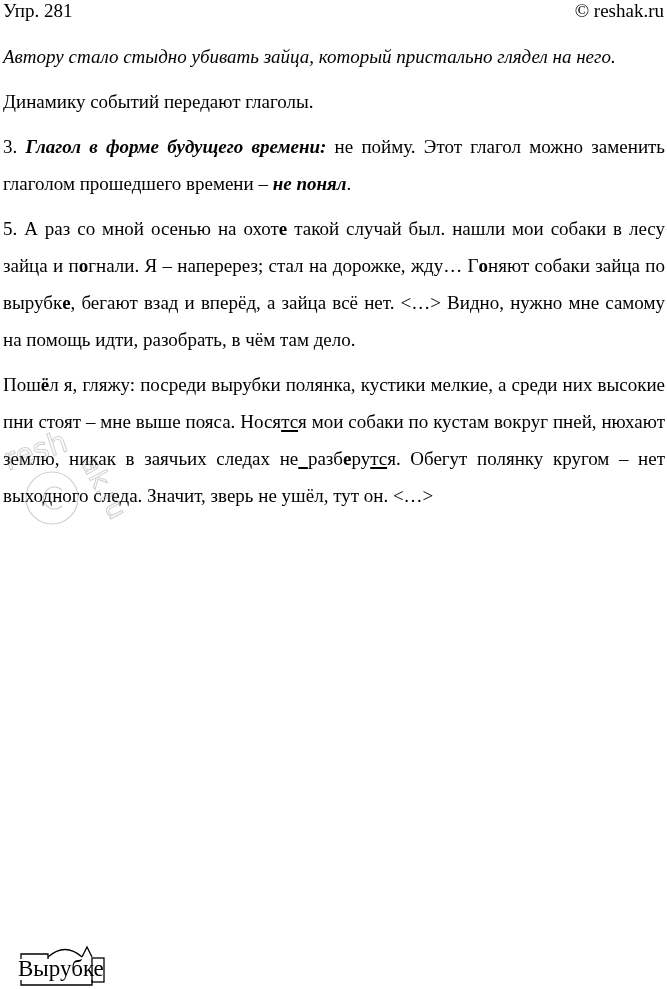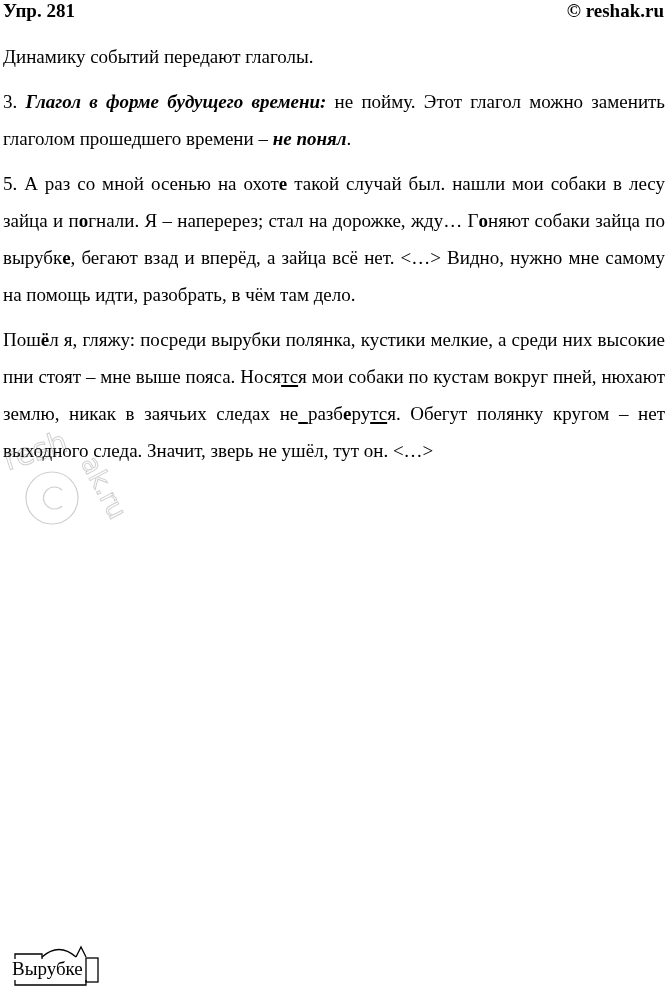--- a/index.html
+++ b/index.html
@@ -21,24 +21,24 @@
       right: 3px;
       top: 0px;
       height: 28px;
       display: flex;
       justify-content: space-between;
       align-items: flex-start;
       font-size: 19px;
       line-height: 22px;
     }
     .ex-title {
-      font-weight: bold;
+      font-weight: normal;
     }
     .copyright {
-      font-weight: bold;
+      font-weight: normal;
     }
     .content {
       position: absolute;
       left: 3px;
       top: 38px;
       width: 662px;
       font-size: 19px;
       line-height: 37px;
     }
     .para {
@@ -56,25 +56,25 @@
       position: absolute;
       left: 0px;
       top: 420px;
       width: 150px;
       height: 130px;
       pointer-events: none;
       opacity: 0.35;
     }
     .parse-word {
       position: absolute;
-      left: 12px;
+      left: 18px;
       top: 940px;
       width: 90px;
       height: 49px;
-      font-size: 19px;
+      font-size: 23px;
     }
     .parse-word .word {
       position: absolute;
       left: 0px;
       top: 18px;
       line-height: 22px;
     }
     .parse-word svg {
       position: absolute;
       left: 0;
@@ -83,20 +83,21 @@
   </style>
 </head>
 <body>
 
 <div class="header">
   <span class="ex-title">Упр. 281</span>
   <span class="copyright">© reshak.ru</span>
 </div>
 
 <div class="content" id="content">
+    <p class="para last-left"><span class="seg-i">Автору стало стыдно убивать зайца, который пристально глядел на него.</span></p>
     <p class="para last-left"><span class="">Динамику событий передают глаголы.</span></p>
     <p class="para last-left"><span class="">3. </span><span class="seg-b seg-i">Глагол в форме будущего времени:</span><span class=""> не пойму. Этот глагол можно заменить глаголом прошедшего времени – </span><span class="seg-b seg-i">не понял</span><span class="">.</span></p>
     <p class="para last-left"><span class="">5. А раз со мной осенью на охот</span><span class="seg-b">е</span><span class=""> такой случай был. нашли мои собаки в лесу зайца и п</span><span class="seg-b">о</span><span class="">гнали. Я – наперерез; стал на дорожке, жду… Г</span><span class="seg-b">о</span><span class="">няют собаки зайца по вырубк</span><span class="seg-b">е</span><span class="">, бегают взад и вперёд, а зайца всё нет. &lt;…&gt; Видно, нужно мне самому на помощь идти, разобрать, в чём там дело.</span></p>
     <p class="para last-left"><span class="">Пош</span><span class="seg-b">ё</span><span class="">л я, гляжу: посреди вырубки полянка, кустики мелкие, а среди них высокие пни стоят – мне выше пояса. Нося</span><span class="seg-u">тс</span><span class="">я мои собаки по кустам вокруг пней, нюхают землю, никак в заячьих следах не</span><span class="seg-u"> </span><span class="">разб</span><span class="seg-b">е</span><span class="">ру</span><span class="seg-u">тс</span><span class="">я. Обегут полянку кругом – нет выходного следа. Значит, зверь не ушёл, тут он. &lt;…&gt;</span></p>
   </div>
 
 <div class="watermark">
   <svg width="150" height="130" viewBox="0 0 150 130">
     <g fill="none" stroke="#777" stroke-width="1.2">
       <circle cx="52" cy="78" r="26"></circle>

